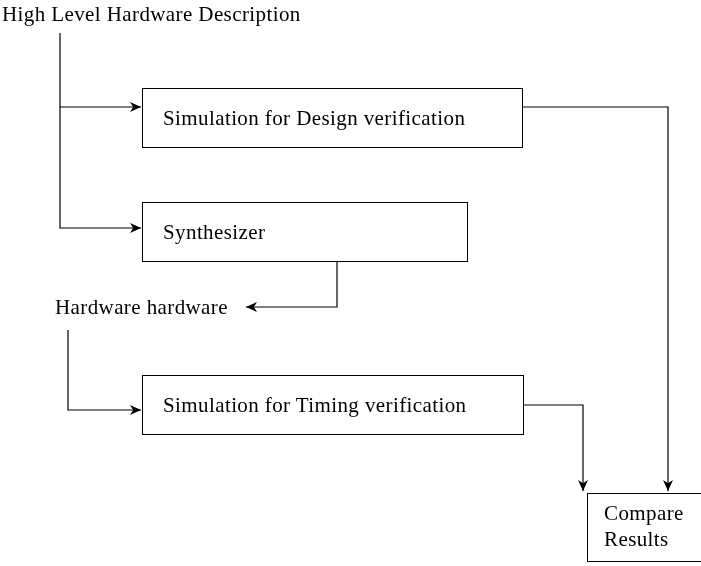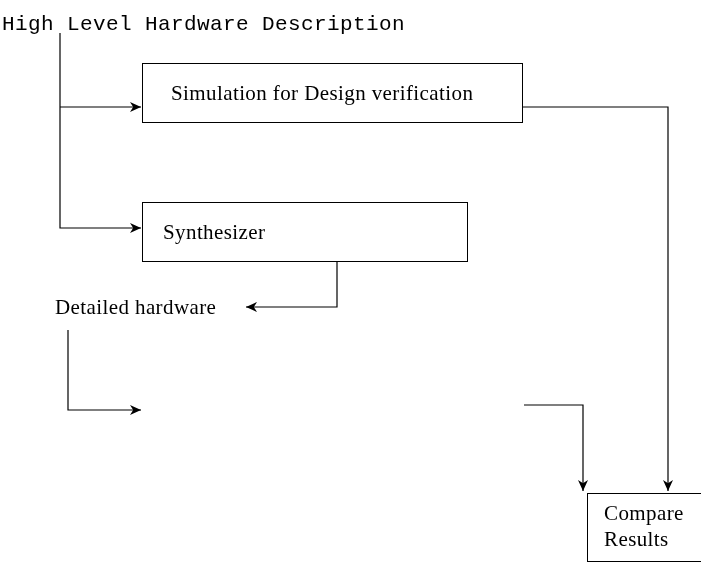--- a/index.html
+++ b/index.html
@@ -47,25 +47,25 @@
   }
   .node.compare {
     display: block;
     margin-left: 48px;
   }
   .node.compare .node-label {
     display: block;
     padding: 6px 0 0 16px;
     white-space: pre-line;
   }
-  #node-sim-design { left: 142px; top: 63px;  width: 381px; height: 60px; padding-left: 8px; }
+  #node-sim-design { left: 142px; top: 88px;  width: 381px; height: 60px; }
   #node-synth      { left: 142px; top: 202px; width: 326px; height: 60px; }
   #node-sim-timing { left: 142px; top: 375px; width: 382px; height: 60px; }
   #node-compare    { left: 539px; top: 493px; width: 159px; height: 69px; }
-  #title-label     { left: 2px;  top: 12px; font-family: Liberation Mono, monospace; }
+  #title-label     { left: 2px;  top: 1px; }
   #detailed-hw     { left: 55px; top: 294px; }
 </style>
 </head>
 <body>
 
 <div class="canvas">
 
   <svg class="connectors" viewBox="0 0 701 566" xmlns="http://www.w3.org/2000/svg">
     <defs>
       <marker id="arrow" markerWidth="12" markerHeight="10" refX="11" refY="5" orient="auto" markerUnits="userSpaceOnUse">
@@ -89,21 +89,24 @@
   <div id="title-label" class="free-label">High Level Hardware Description</div>
 
   <div id="node-sim-design" class="node">
     <span class="node-label">Simulation for Design verification</span>
   </div>
 
   <div id="node-synth" class="node">
     <span class="node-label">Synthesizer</span>
   </div>
 
-  <div id="detailed-hw" class="free-label">Detailed hardware</div>
+  <div id="detailed-hw" class="free-label">Hardware hardware</div>
 
+  <div id="node-sim-timing" class="node">
+    <span class="node-label">Simulation for Timing verification</span>
+  </div>
 
   <div id="node-compare" class="node compare">
     <span class="node-label">Compare
 Results</span>
   </div>
 
 </div>
 
 </body></html>

